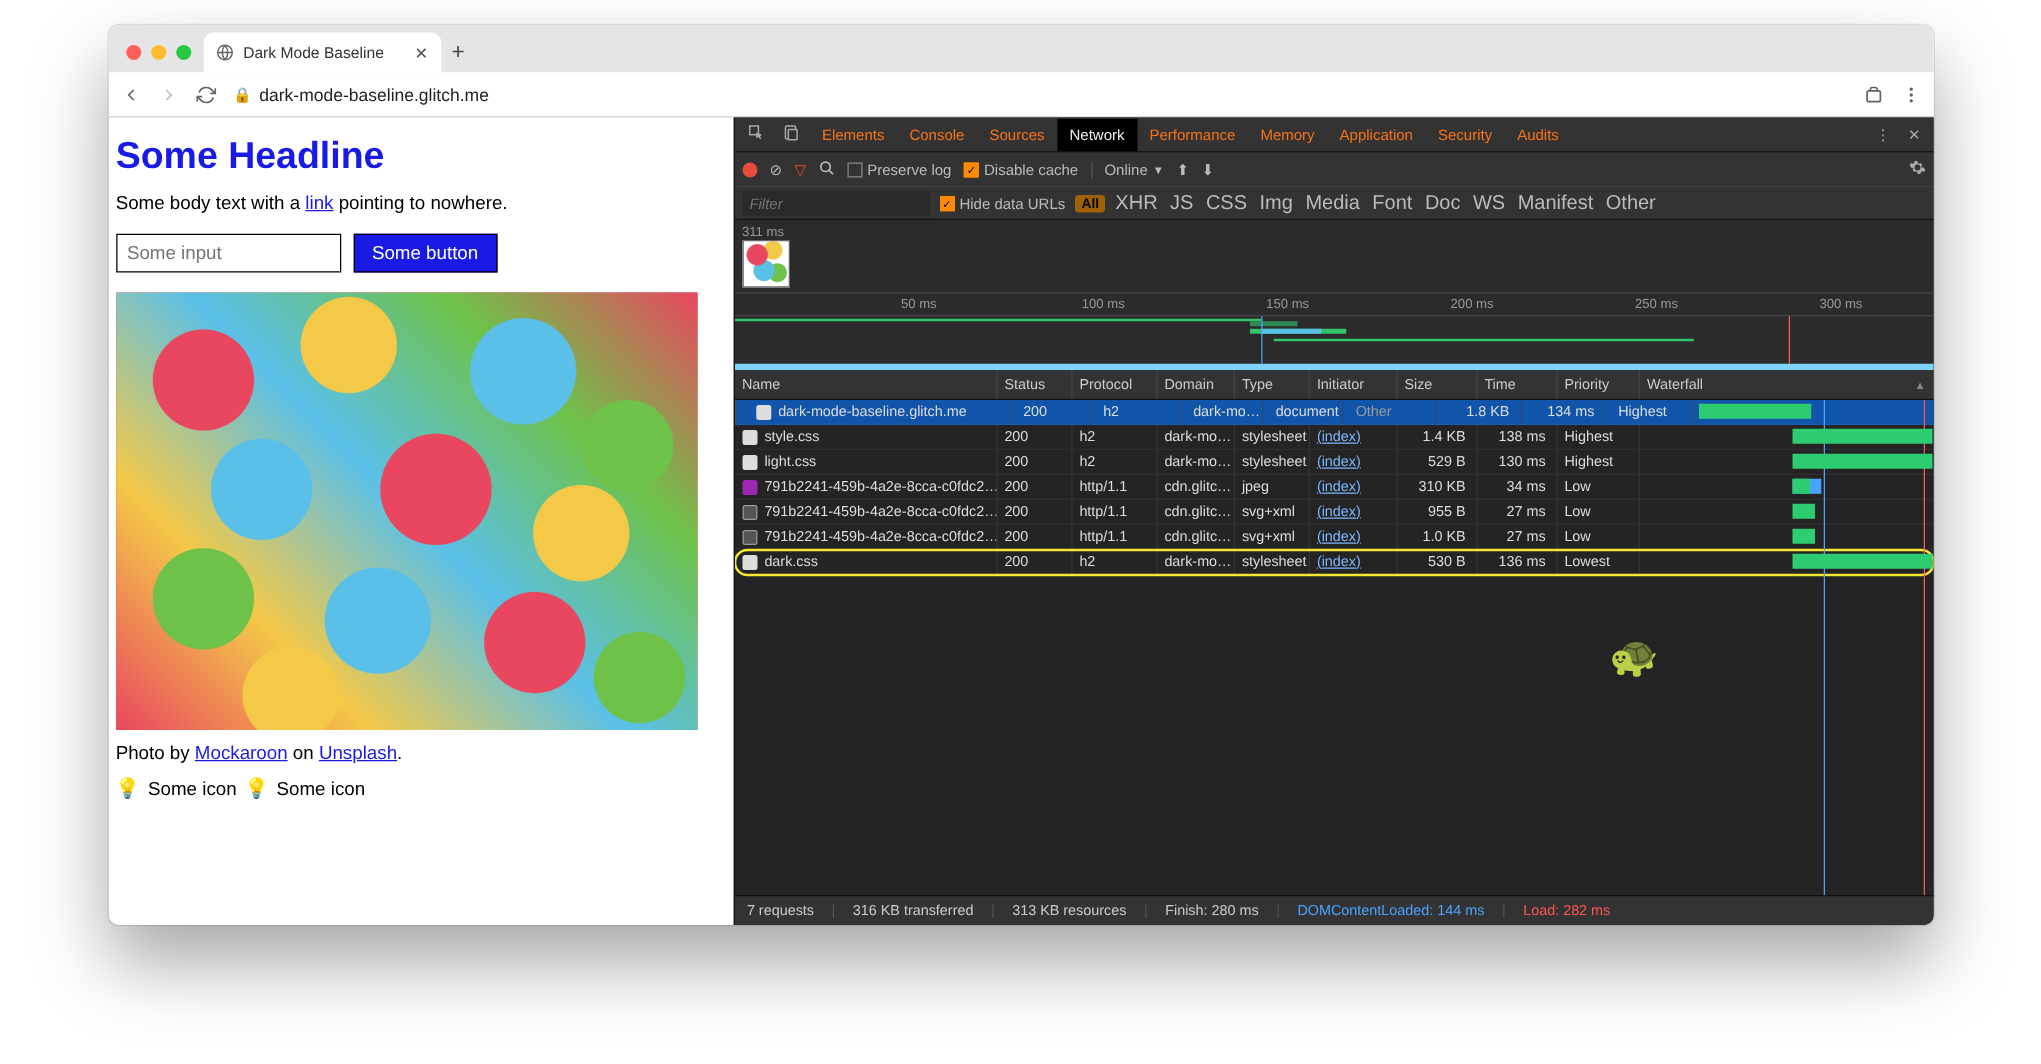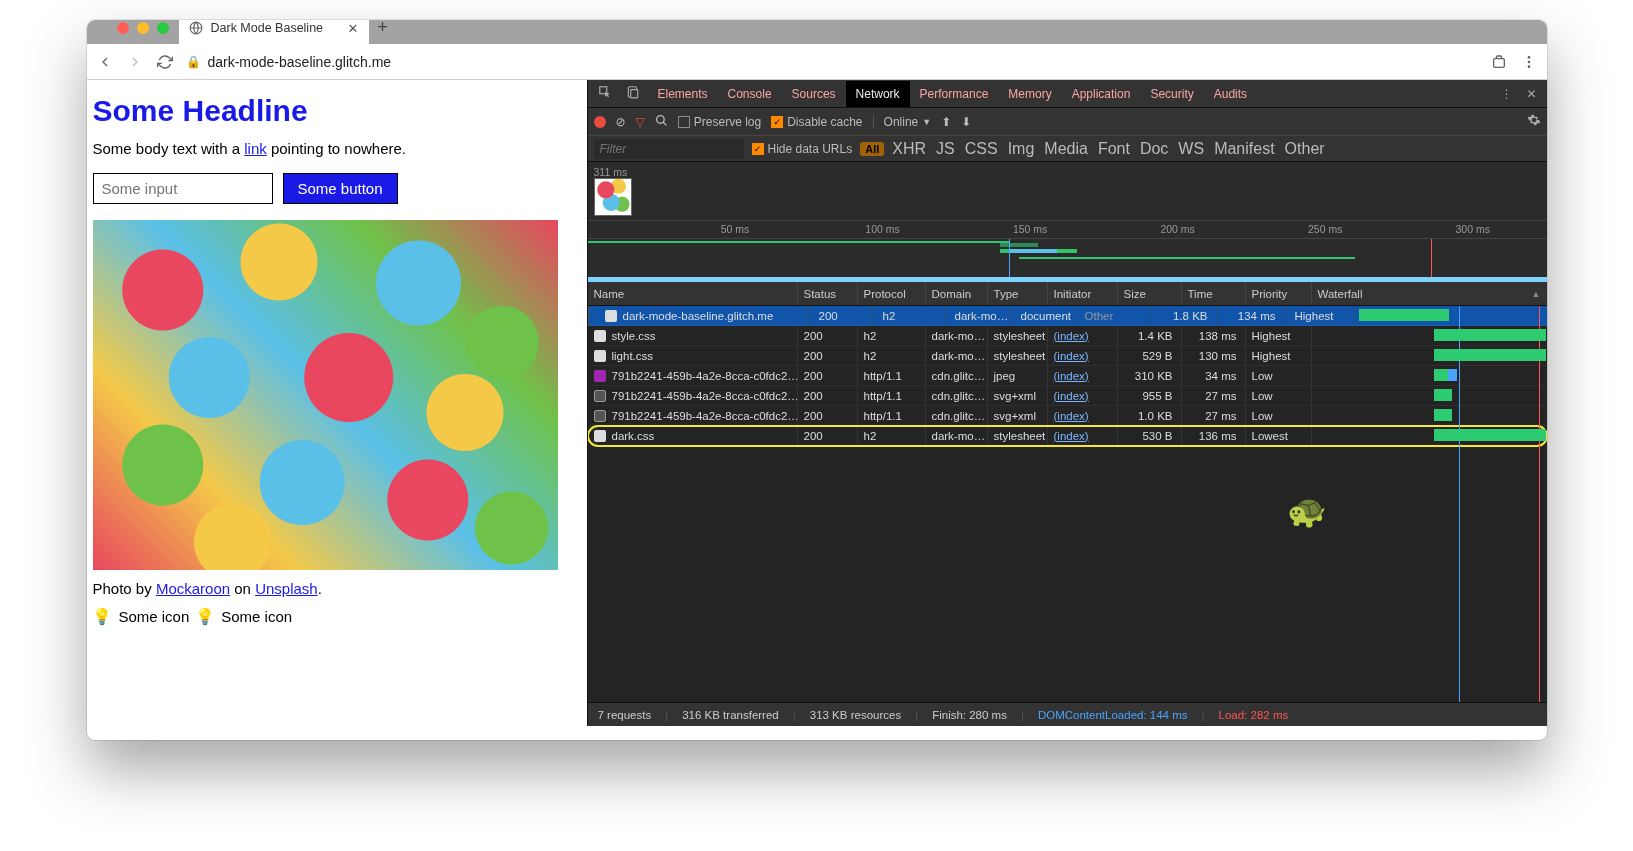--- a/index.html
+++ b/index.html
@@ -10,25 +10,25 @@
   height: 720px;
   overflow: hidden;
   border-radius: 8px;
   box-shadow: 0 30px 60px rgba(0,0,0,0.35), 0 0 0 1px rgba(0,0,0,0.1);
   position: relative;
   margin: 20px auto;
 }
 
 
 .tabbar {
-  height: 24px;
-  background: #a3a3a3;
+  height: 38px;
+  background: #e5e5e5;
   display: flex;
   align-items: flex-end;
-  padding-left: 26px;
+  padding-left: 10px;
   border-radius: 8px 8px 0 0;
 }
 .traffic {
   display: flex;
   gap: 8px;
   align-items: center;
   padding: 0 10px 10px 4px;
 }
 .traffic span {
   width: 12px; height: 12px; border-radius: 50%;
@@ -117,21 +117,21 @@
   flex-direction: column;
   border-left: 1px solid #111;
   min-width: 0;
 }
 .dt-tabs {
   display: flex; align-items: center; height: 28px;
   background: #333; border-bottom: 1px solid #111;
   padding: 0 4px; gap: 2px;
 }
 .dt-tabs .picker { padding: 0 6px; color: #aaa; }
-.dt-tab { padding: 6px 10px; color: #fca5a5; cursor: default;}
+.dt-tab { padding: 6px 10px; color: #f97316; cursor: default;}
 .dt-tab.active { background: #000; color: #eee; }
 .dt-tabs .spacer { flex: 1; }
 
 .dt-toolbar {
   display: flex; align-items: center; height: 28px;
   background: #333; border-bottom: 1px solid #454545; padding: 0 6px; gap: 10px;
   color: #bbb;
 }
 .dt-toolbar .rec { width: 12px; height: 12px; border-radius: 50%; background: #e74c3c; }
 .dt-toolbar .filt { color: #e74c3c; }

